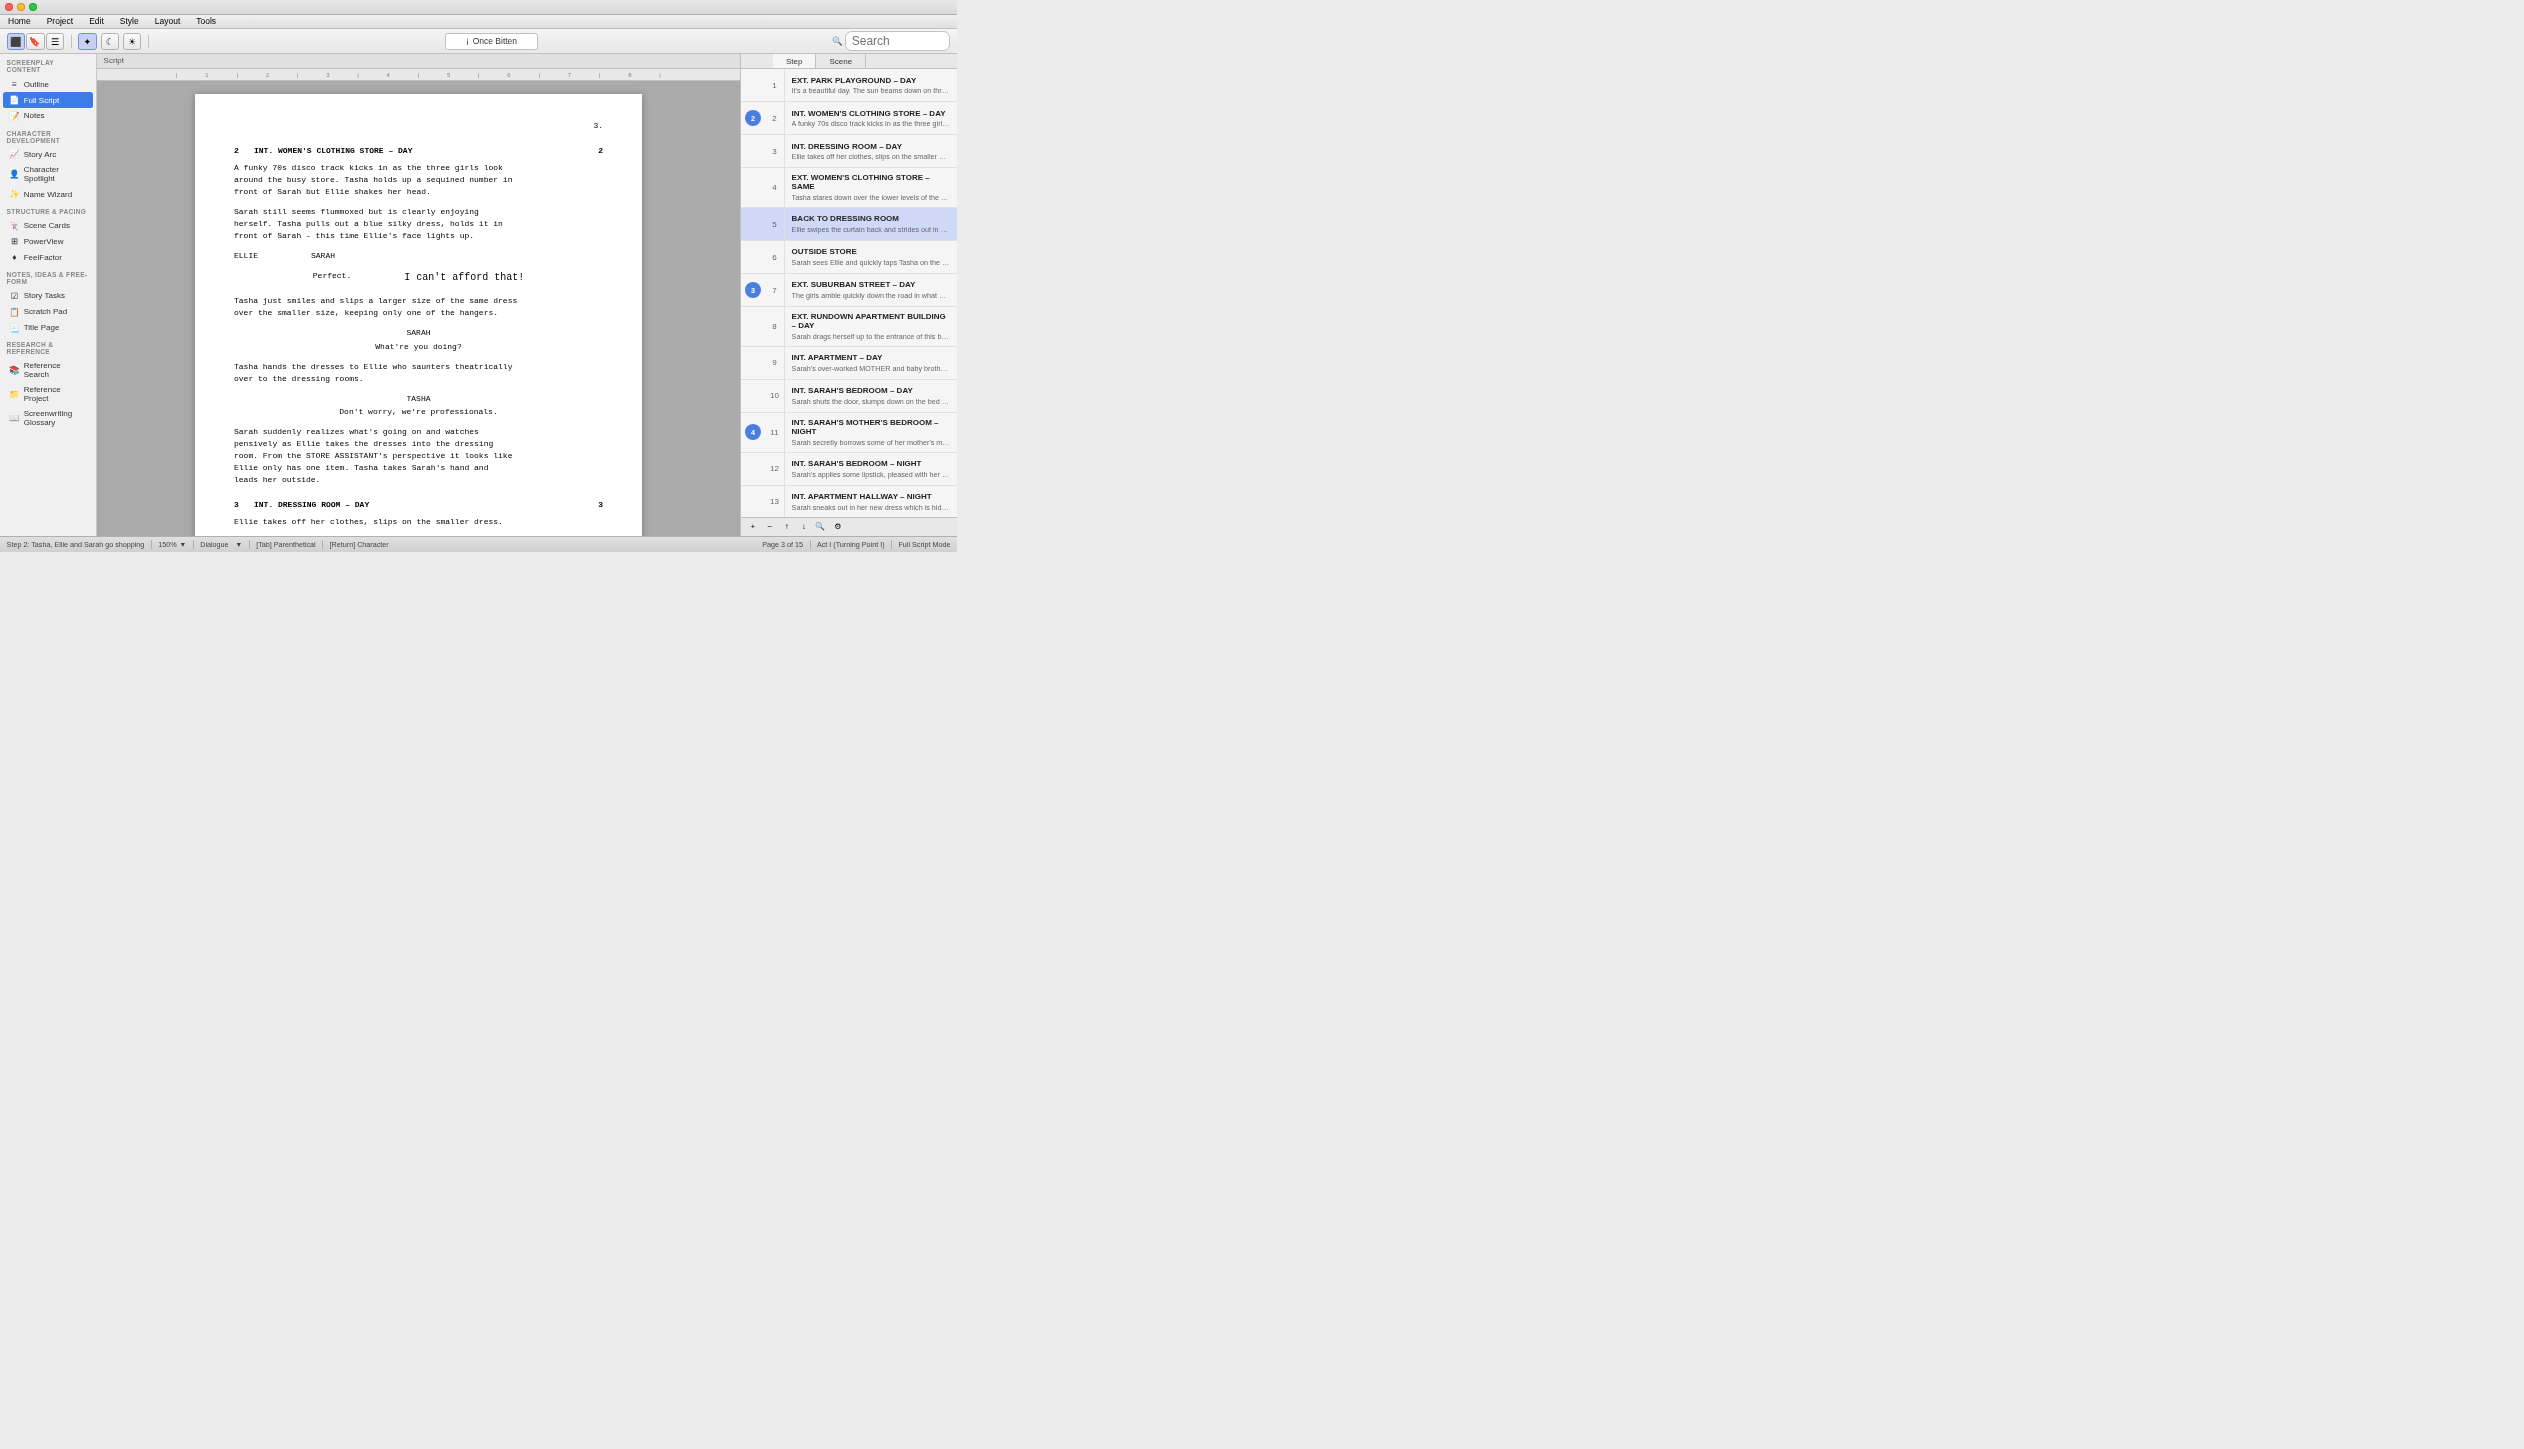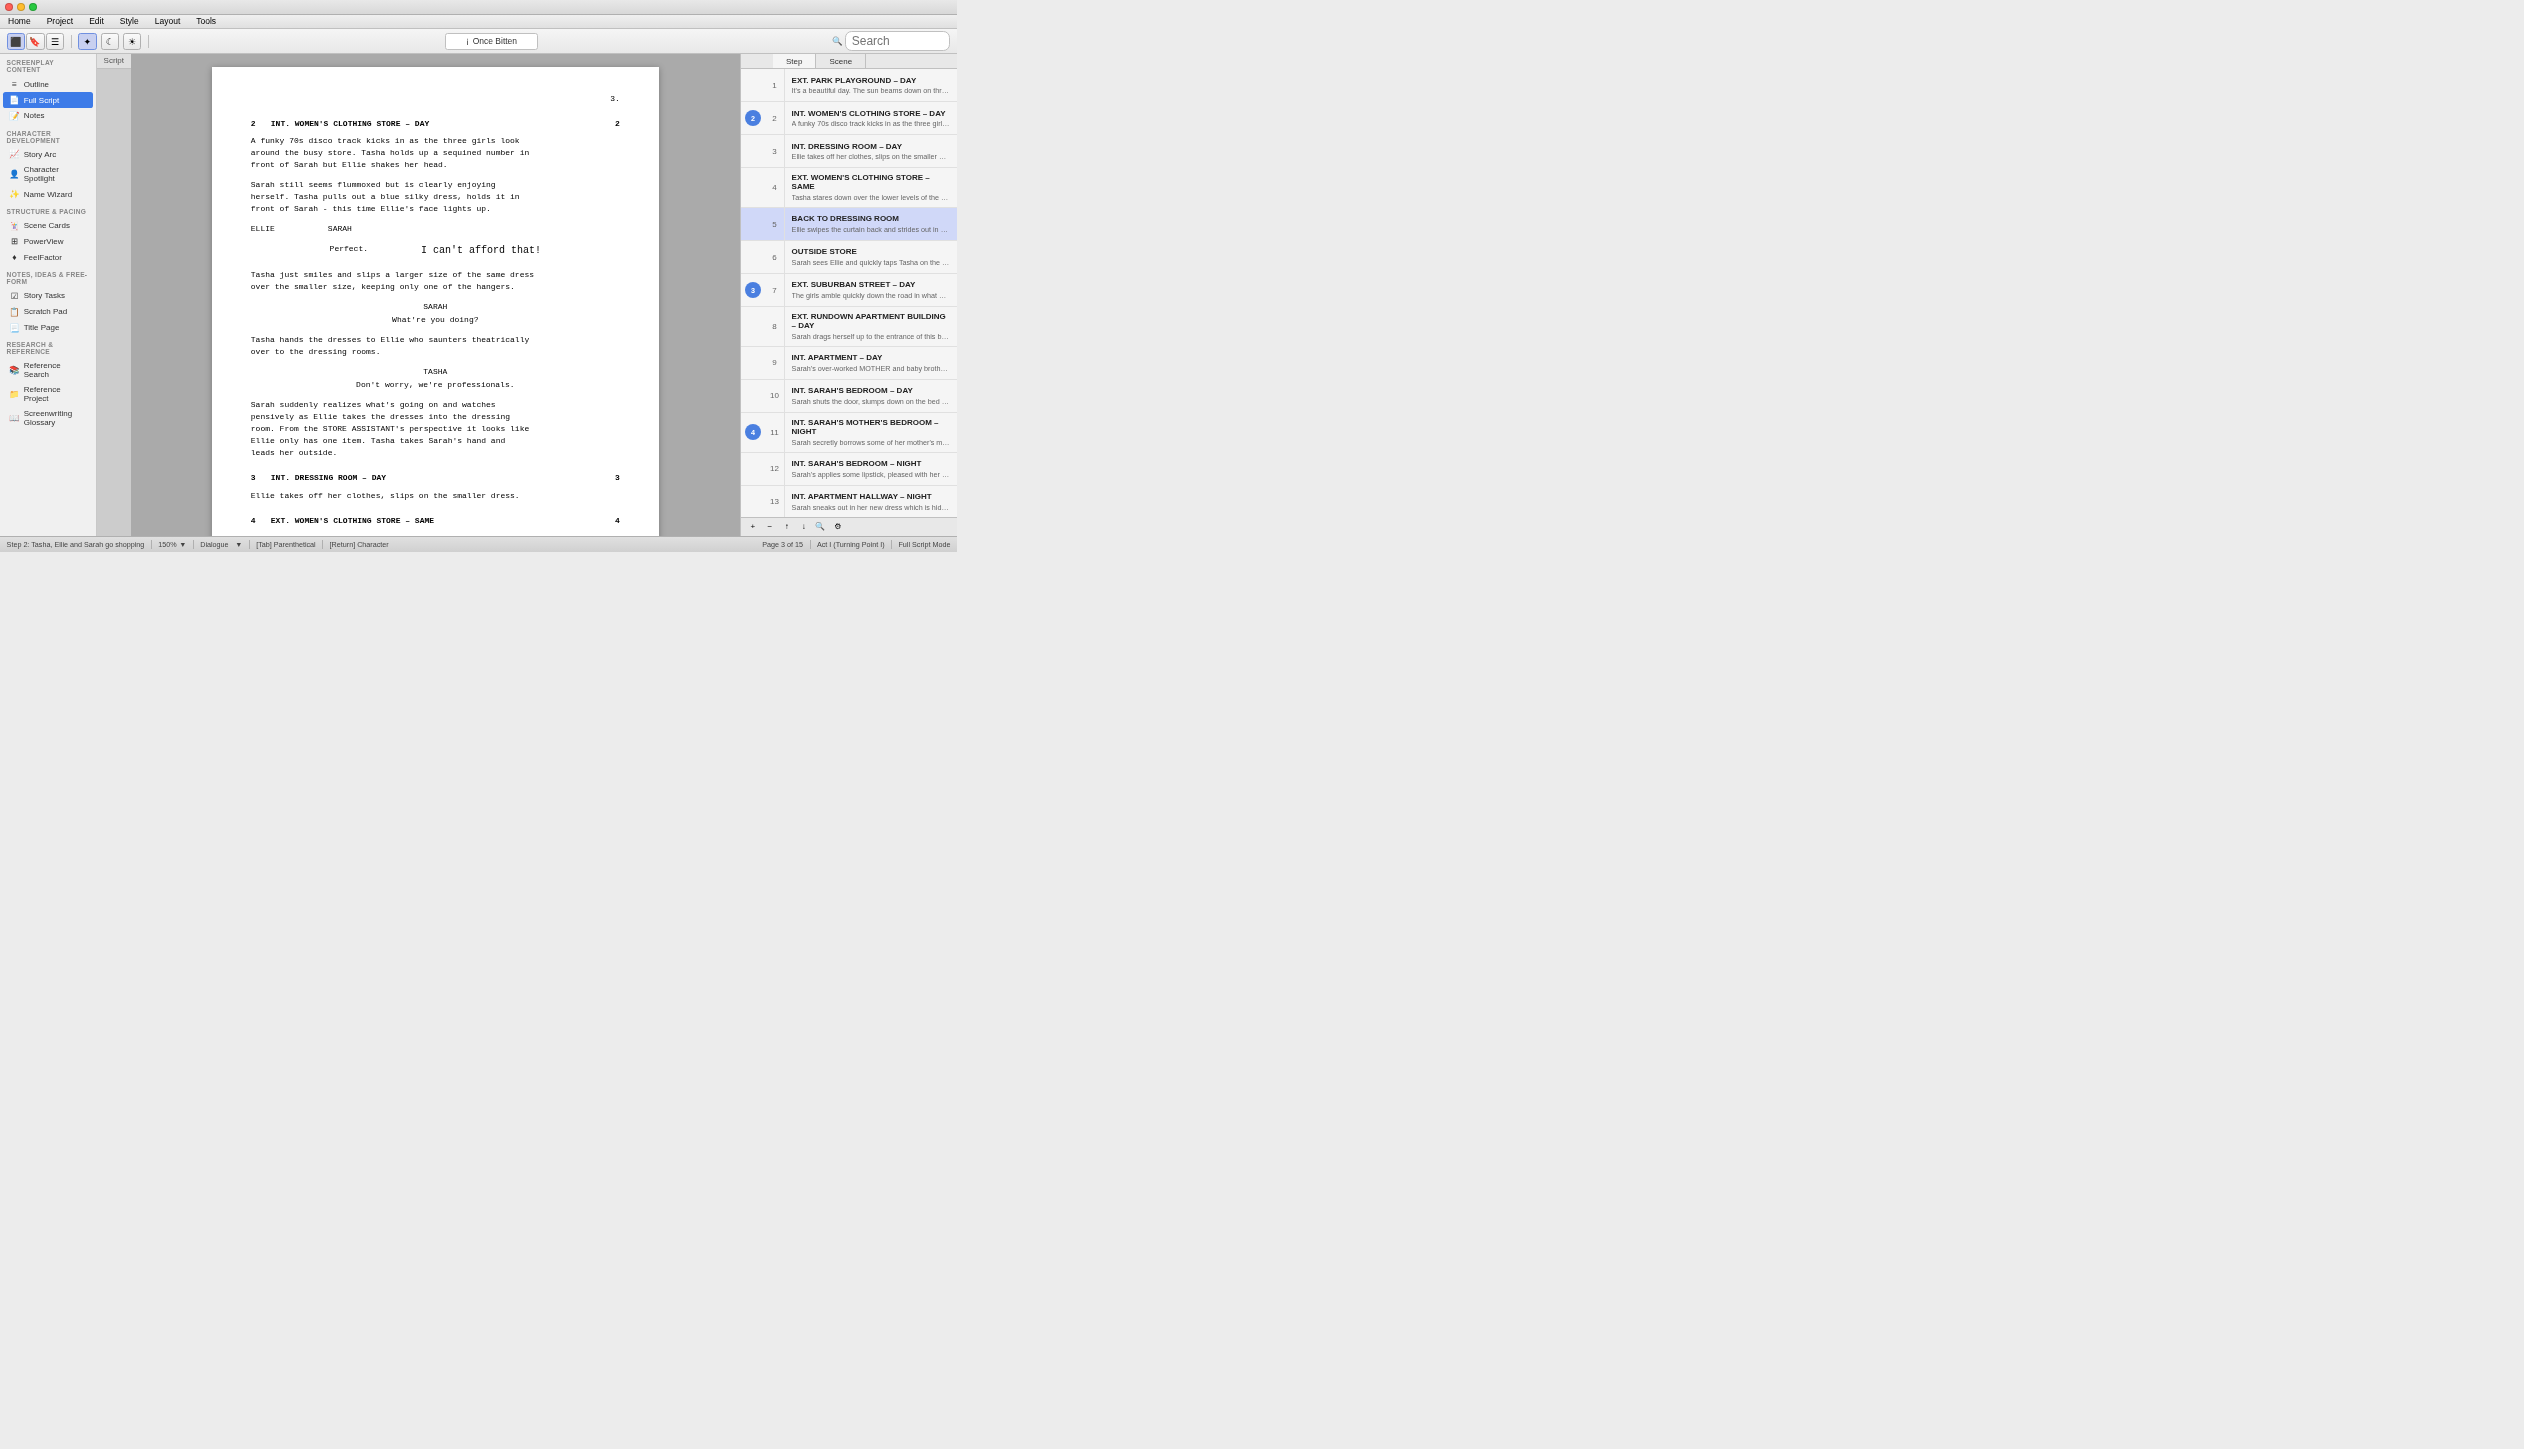--- a/index.html
+++ b/index.html
@@ -32,21 +32,21 @@
     .content-area { display: flex; height: calc(552px - 14.5px - 25px - 14.5px - 16px); }
 
     
     .sidebar { width: 97px; background: #f0f0f0; border-right: 0.7px solid #c8c8c8; overflow-y: auto; flex-shrink: 0; }
     .sidebar-section-header { font-size: 6.6px; font-weight: 600; color: #888; padding: 5.3px 6.6px 2.6px 6.6px; text-transform: uppercase; letter-spacing: 0.3px; }
     .sidebar-item { display: flex; align-items: center; gap: 4px; padding: 2.6px 6.6px; font-size: 8px; color: #333; cursor: pointer; border-radius: 2.6px; margin: 0.7px 2.6px; }
     .sidebar-item.active { background: #3d7be8; color: white; }
     .sidebar-item .icon { font-size: 8.5px; width: 10.5px; text-align: center; }
 
     
-    .script-area { flex: 1; background: #ccc; display: flex; flex-direction: row; overflow: hidden; }
+    .script-area { flex: 1; background: #ccc; display: flex; flex-direction: column; overflow: hidden; }
     .script-header { background: #e0e0e0; border-bottom: 0.7px solid #c0c0c0; padding: 1.3px 6.6px; font-size: 8px; color: #555; height: 14.5px; display: flex; align-items: center; }
     .ruler { height: 12px; background: #e8e8e8; border-bottom: 0.7px solid #c0c0c0; position: relative; overflow: hidden; }
     .ruler-inner { position: absolute; left: 0; right: 0; top: 0; bottom: 0; display: flex; align-items: flex-end; }
     .script-scroll { flex: 1; overflow-y: auto; overflow-x: hidden; display: flex; justify-content: center; padding: 13px 6.6px; background: #aaa; }
     .script-page { background: white; width: 447px; min-height: 592px; padding: 26px 39px; box-shadow: 0 1.3px 6.6px rgba(0,0,0,0.3); font-family: 'Courier New', Courier, monospace; font-size: 8px; line-height: 1.5; position: relative; }
     .page-num-top { text-align: right; margin-bottom: 13px; font-family: 'Courier New', Courier, monospace; font-size: 8px; }
     .scene-heading { font-family: 'Courier New', Courier, monospace; font-size: 8px; font-weight: bold; text-transform: uppercase; display: flex; justify-content: space-between; margin: 13px 0 5.3px 0; }
     .scene-heading .scene-num-left { min-width: 20px; }
     .scene-heading .scene-num-right { min-width: 20px; text-align: right; }
     .scene-heading .heading-text { flex: 1; text-align: left; }

